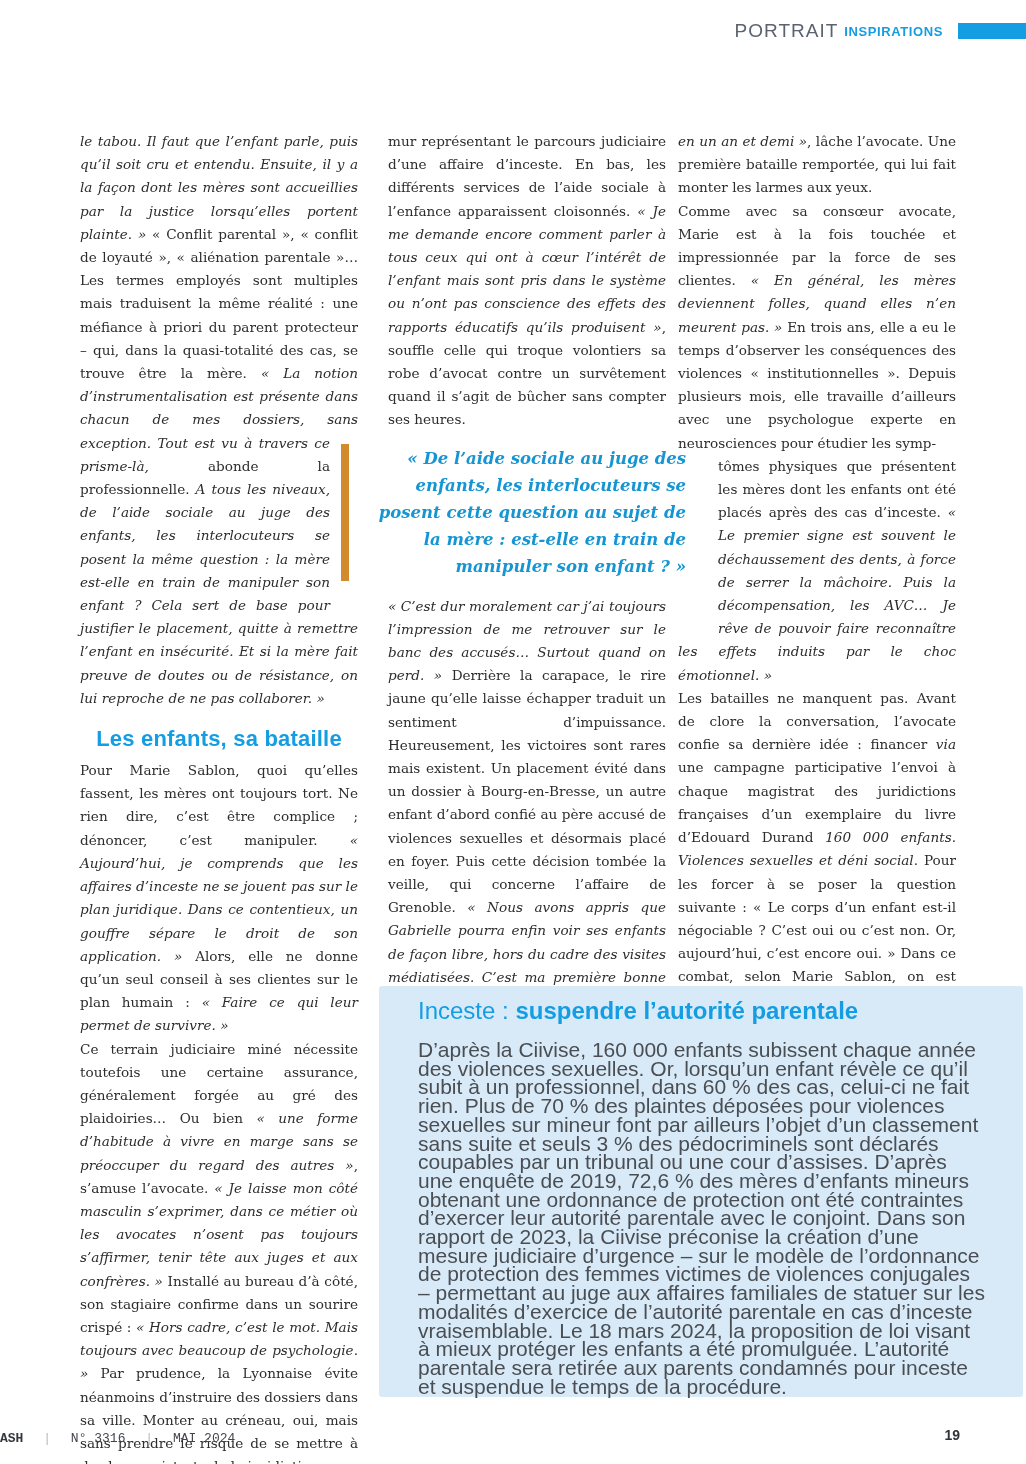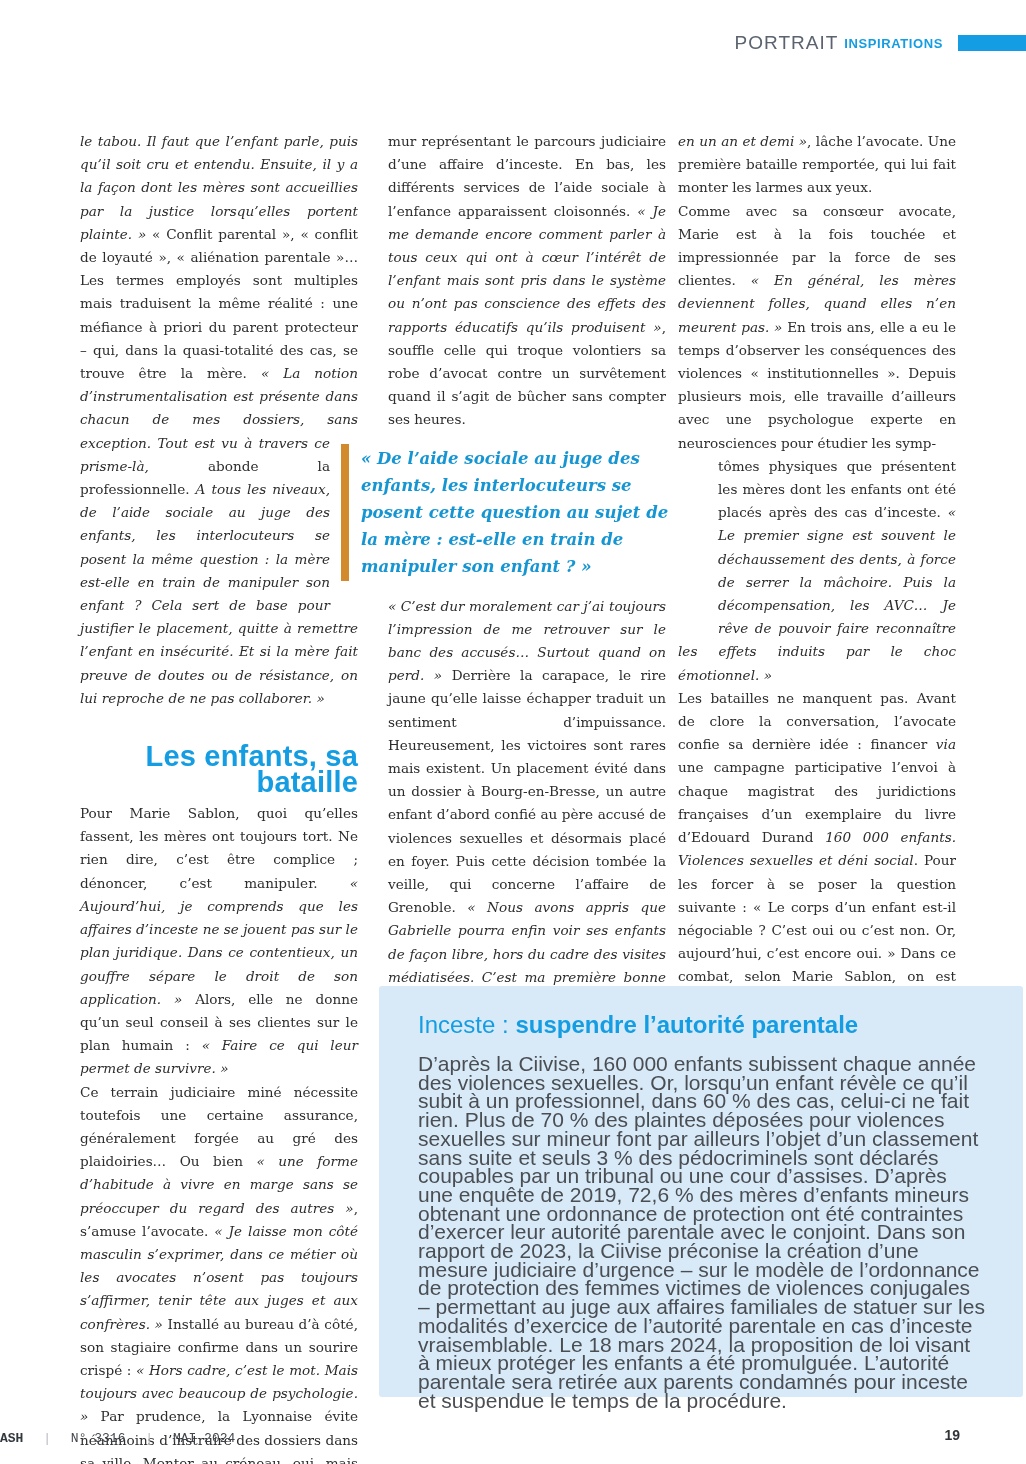--- a/index.html
+++ b/index.html
@@ -5,48 +5,48 @@
   :root{
     --accent:#149de2;
     --pq:#1695d3;
     --orange:#d28a2c;
     --boxbg:#d8eaf8;
   }
   html,body{margin:0;padding:0;background:#ffffff;}
   .page{position:relative;width:1026px;height:1464px;background:#ffffff;overflow:hidden;
         font-family:"DejaVu Serif",serif;}
   
-  .kicker{position:absolute;top:32px;right:0;display:flex;align-items:center;z-index:3;}
+  .kicker{position:absolute;top:20px;right:0;display:flex;align-items:center;z-index:3;}
   .kicker .label{font-family:"Liberation Sans",sans-serif;font-size:19px;letter-spacing:1px;
                  color:#5a636e;font-weight:400;}
   .kicker .label-strong{font-family:"Liberation Sans",sans-serif;font-size:13px;letter-spacing:0.6px;
                  color:var(--accent);font-weight:700;margin-left:6px;}
   .kicker .bar{width:68px;height:16px;background:var(--accent);margin-left:15px;}
   
   .col{position:absolute;top:130px;width:278px;z-index:1;
        font-size:13.6px;line-height:23.2px;color:#2d2d2f;text-align:justify;}
   #col1{left:80px;} #col2{left:388px;} #col3{left:678px;}
   .col p{margin:0;}
   .it{font-style:italic;}
   .force-just{text-align-last:justify;}
   .cut-r{float:right;width:28px;height:165px;}
   .cut-l{float:left;width:40px;height:165px;}
-  h2.section{font-family:"Liberation Sans",sans-serif;font-weight:700;font-size:29px;line-height:26px;
-             color:var(--accent);margin:33px 0 7px;text-align:right;letter-spacing:0.2px;}
+  h2.section{font-family:"Liberation Sans",sans-serif;font-weight:700;font-size:22px;line-height:26px;
+             color:var(--accent);margin:16px 0 7px;text-align:center;letter-spacing:0.2px;}
   .pullquote{box-sizing:border-box;margin:12px 0 14px -47px;width:345px;
              border-left:8px solid var(--orange);padding:1px 0 1px 12px;
              font-weight:700;font-style:italic;font-size:16.5px;line-height:27px;
-             color:var(--pq);text-align:left;background:#ffffff;}
+             color:var(--pq);text-align:right;background:#ffffff;}
   .endmark{display:inline-block;width:9px;height:9px;background:var(--accent);margin-left:5px;}
   .byline{margin-top:12px;text-align:right;font-family:"Liberation Sans",sans-serif;
           font-size:15px;color:#5a6066;}
   .byline .name{color:#33383d;font-weight:700;font-size:15.5px;}
   
   .infobox{position:absolute;left:379px;top:986px;width:644px;height:411px;box-sizing:border-box;
-           background:var(--boxbg);border-radius:3px;padding:24px 38px 0 39px;z-index:2;}
+           background:var(--boxbg);border-radius:3px;padding:10px 38px 0 39px;z-index:2;}
   .infobox h3{margin:0 0 15px;font-family:"Liberation Sans",sans-serif;font-size:24px;line-height:30px;
               color:var(--accent);font-weight:400;}
   .infobox h3 .bold{font-weight:700;}
   .infobox .boxbody{font-family:"Liberation Sans",sans-serif;font-size:21px;line-height:18.7px;
                     color:#4a4e53;text-align:left;}
   
   .footer{position:absolute;top:1431px;left:0;width:100%;text-align:left;z-index:3;
           font-family:Liberation Mono, monospace;font-size:13px;color:#42474d;}
   .footer .mag{font-weight:700;color:#33383d;}
   .footer .sep{color:#b5bac0;margin:0 12px;font-weight:400;}

